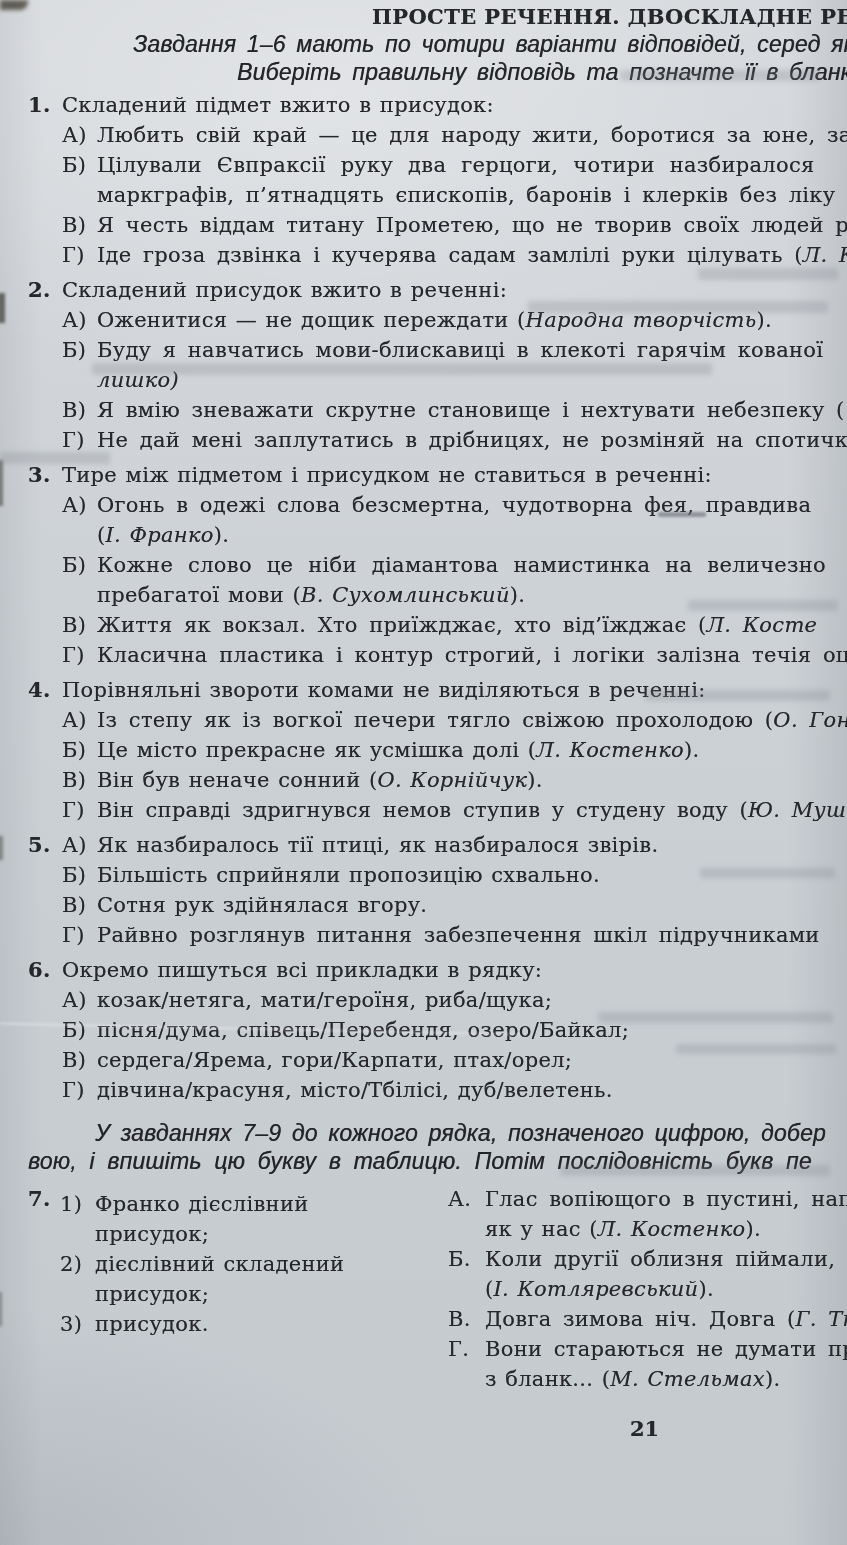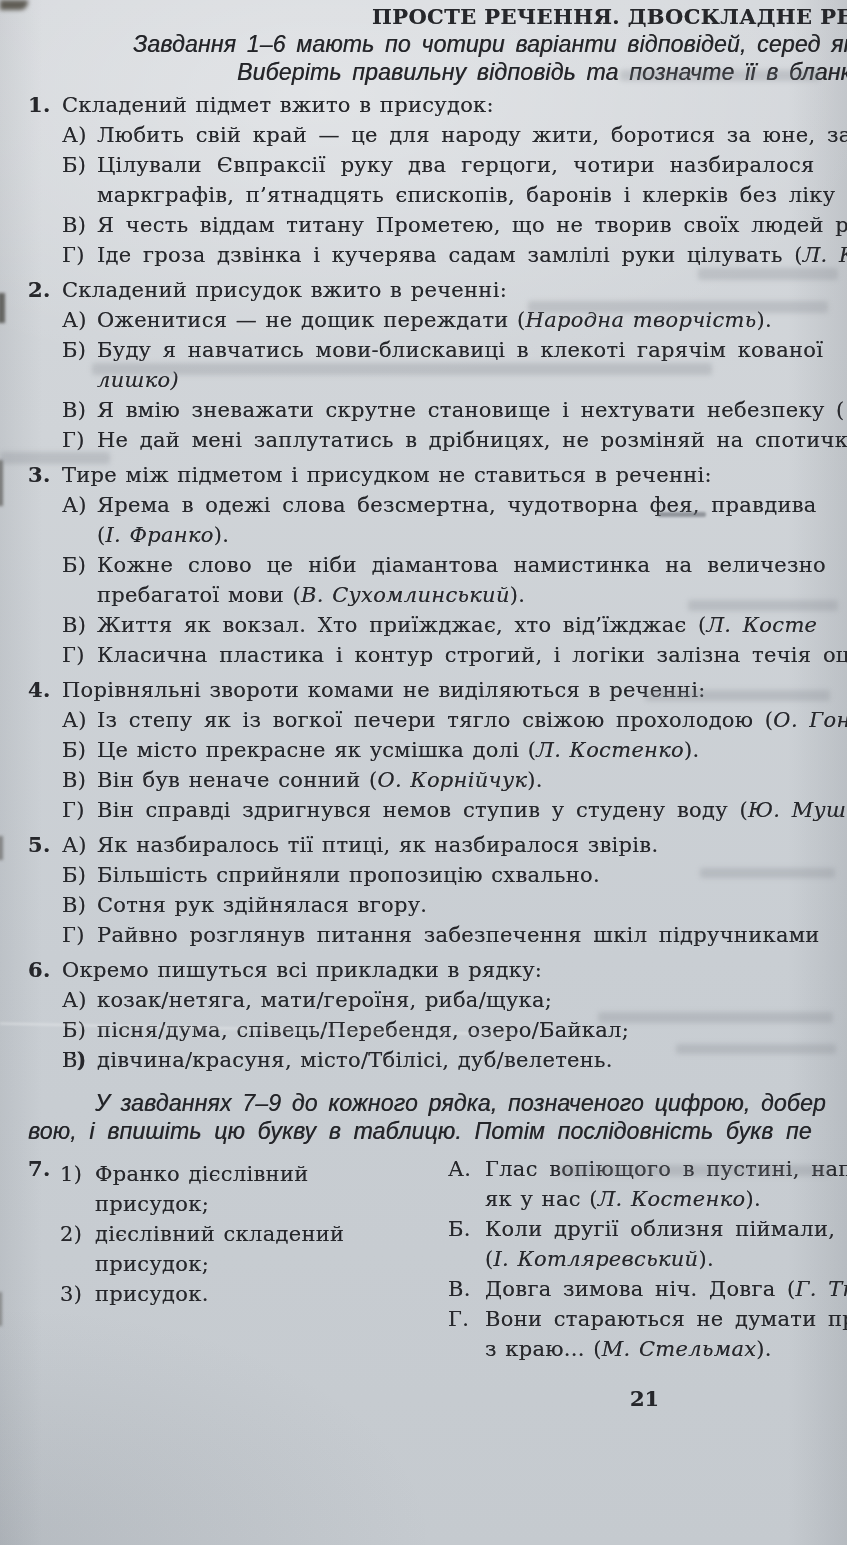--- a/index.html
+++ b/index.html
@@ -96,21 +96,21 @@
         <div class="q">
           <div class="line txt stem-pad"><span class="q-num">2.</span><span>Складений присудок вжито в реченні:</span></div>
           <div class="line txt opt-pad"><span class="opt-label">А)</span><span>Оженитися — не дощик переждати (</span><span class="it">Народна творчість</span><span>).</span></div>
           <div class="line txt opt-pad cut"><span class="opt-label">Б)</span><span>Буду я навчатись мови-блискавиці в клекоті гарячім кованої</span></div>
           <div class="line txt opt-pad"><span class="it">лишко)</span></div>
           <div class="line txt opt-pad cut"><span class="opt-label">В)</span><span>Я вмію зневажати скрутне становище і нехтувати небезпеку (</span></div>
           <div class="line txt opt-pad cut"><span class="opt-label">Г)</span><span>Не дай мені заплутатись в дрібницях, не розміняй на спотичк</span></div>
         </div>
         <div class="q">
           <div class="line txt stem-pad"><span class="q-num">3.</span><span>Тире між підметом і присудком </span><span class="bd">не</span><span> ставиться в реченні:</span></div>
-          <div class="line txt opt-pad cut"><span class="opt-label">А)</span><span>Ярема в одежі слова безсмертна, чудотворна фея, правдива</span></div>
+          <div class="line txt opt-pad cut"><span class="opt-label">А)</span><span>Огонь в одежі слова безсмертна, чудотворна фея, правдива</span></div>
           <div class="line txt opt-pad"><span>(</span><span class="it">І. Франко</span><span>).</span></div>
           <div class="line txt opt-pad ws cut"><span class="opt-label">Б)</span><span>Кожне слово це ніби діамантова намистинка на величезно</span></div>
           <div class="line txt opt-pad"><span>пребагатої мови (</span><span class="it">В. Сухомлинський</span><span>).</span></div>
           <div class="line txt opt-pad cut"><span class="opt-label">В)</span><span>Життя як вокзал. Хто приїжджає, хто від’їжджає (</span><span class="it">Л. Косте</span></div>
           <div class="line txt opt-pad cut"><span class="opt-label">Г)</span><span>Класична пластика і контур строгий, і логіки залізна течія оце</span></div>
         </div>
         <div class="q">
           <div class="line txt stem-pad"><span class="q-num">4.</span><span>Порівняльні звороти комами </span><span class="bd">не</span><span> виділяються в реченні:</span></div>
           <div class="line txt opt-pad cut"><span class="opt-label">А)</span><span>Із степу як із вогкої печери тягло свіжою прохолодою (</span><span class="it">О. Гон</span></div>
           <div class="line txt opt-pad"><span class="opt-label">Б)</span><span>Це місто прекрасне як усмішка долі (</span><span class="it">Л. Костенко</span><span>).</span></div>
@@ -121,21 +121,21 @@
           <div class="line txt stem-pad"><span class="q-num">5.</span></div>
           <div class="line txt opt-pad"><span class="opt-label">А)</span><span>Як назбиралось тії птиці, як назбиралося звірів.</span></div>
           <div class="line txt opt-pad"><span class="opt-label">Б)</span><span>Більшість сприйняли пропозицію схвально.</span></div>
           <div class="line txt opt-pad"><span class="opt-label">В)</span><span>Сотня рук здійнялася вгору.</span></div>
           <div class="line txt opt-pad cut"><span class="opt-label">Г)</span><span>Райвно розглянув питання забезпечення шкіл підручниками</span></div>
         </div>
         <div class="q">
           <div class="line txt stem-pad"><span class="q-num">6.</span><span>Окремо пишуться всі прикладки в рядку:</span></div>
           <div class="line txt opt-pad"><span class="opt-label">А)</span><span>козак/нетяга, мати/героїня, риба/щука;</span></div>
           <div class="line txt opt-pad"><span class="opt-label">Б)</span><span>пісня/дума, співець/Перебендя, озеро/Байкал;</span></div>
-          <div class="line txt opt-pad"><span class="opt-label">В)</span></div>
+          <div class="line txt opt-pad"><span class="opt-label">В)</span><span>сердега/Ярема, гори/Карпати, птах/орел;</span></div>
           <div class="line txt opt-pad"><span class="opt-label">Г)</span><span>дівчина/красуня, місто/Тбілісі, дуб/велетень.</span></div>
         </div>
       </div>
 
     <div id="note">
       <div class="note-line note-1">У завданнях 7–9 до кожного рядка, позначеного цифрою, добер</div>
       <div class="note-line note-2">вою, і впишіть цю букву в таблицю. Потім послідовність букв пе</div>
     </div>
 
     <div id="match-stem" class="line cut stem-pad txt"><span class="q-num">7.</span></div>
@@ -149,21 +149,21 @@
           <div class="line txt ml-pad"><span class="ml-label">3)</span></div>
           <div class="line txt ml-pad"><span>присудок.</span></div>
         </div>
       <div id="match-right" class="match-col">
           <div class="line txt mr-pad cut"><span class="mr-label">А.</span><span>Глас вопіющого в пустині, нап</span></div>
           <div class="line txt mr-pad"><span>як у нас (</span><span class="it">Л. Костенко</span><span>).</span></div>
           <div class="line txt mr-pad cut"><span class="mr-label">Б.</span><span>Коли другії облизня піймали, ч</span></div>
           <div class="line txt mr-pad"><span>(</span><span class="it">І. Котляревський</span><span>).</span></div>
           <div class="line txt mr-pad cut"><span class="mr-label">В.</span><span>Довга зимова ніч. Довга (</span><span class="it">Г. Тю</span></div>
           <div class="line txt mr-pad cut"><span class="mr-label">Г.</span><span>Вони стараються не думати пр</span></div>
-          <div class="line txt mr-pad"><span>з краю... (</span><span class="it">М. Стельмах</span><span>).</span></div>
+          <div class="line txt mr-pad"><span>з бланк... (</span><span class="it">М. Стельмах</span><span>).</span></div>
         </div>
     </div>
 
     <div class="page-number txt">21</div>
   </div>
 
   <div class="art corner-smudge"></div>
   <div class="art edge e1"></div>
   <div class="art edge e2"></div>
   <div class="art edge e3"></div>

